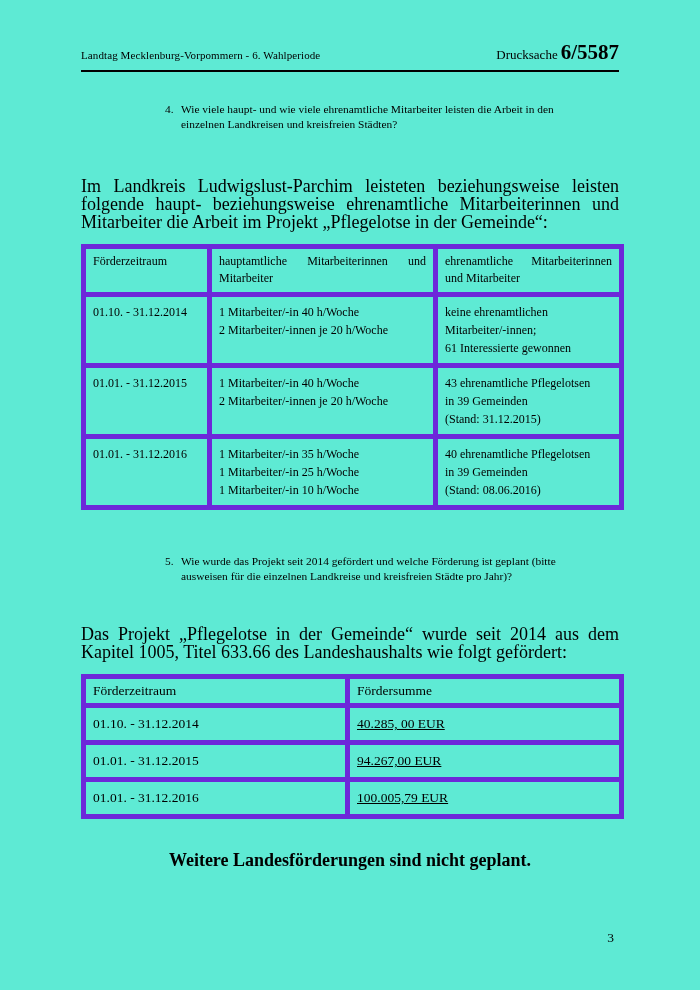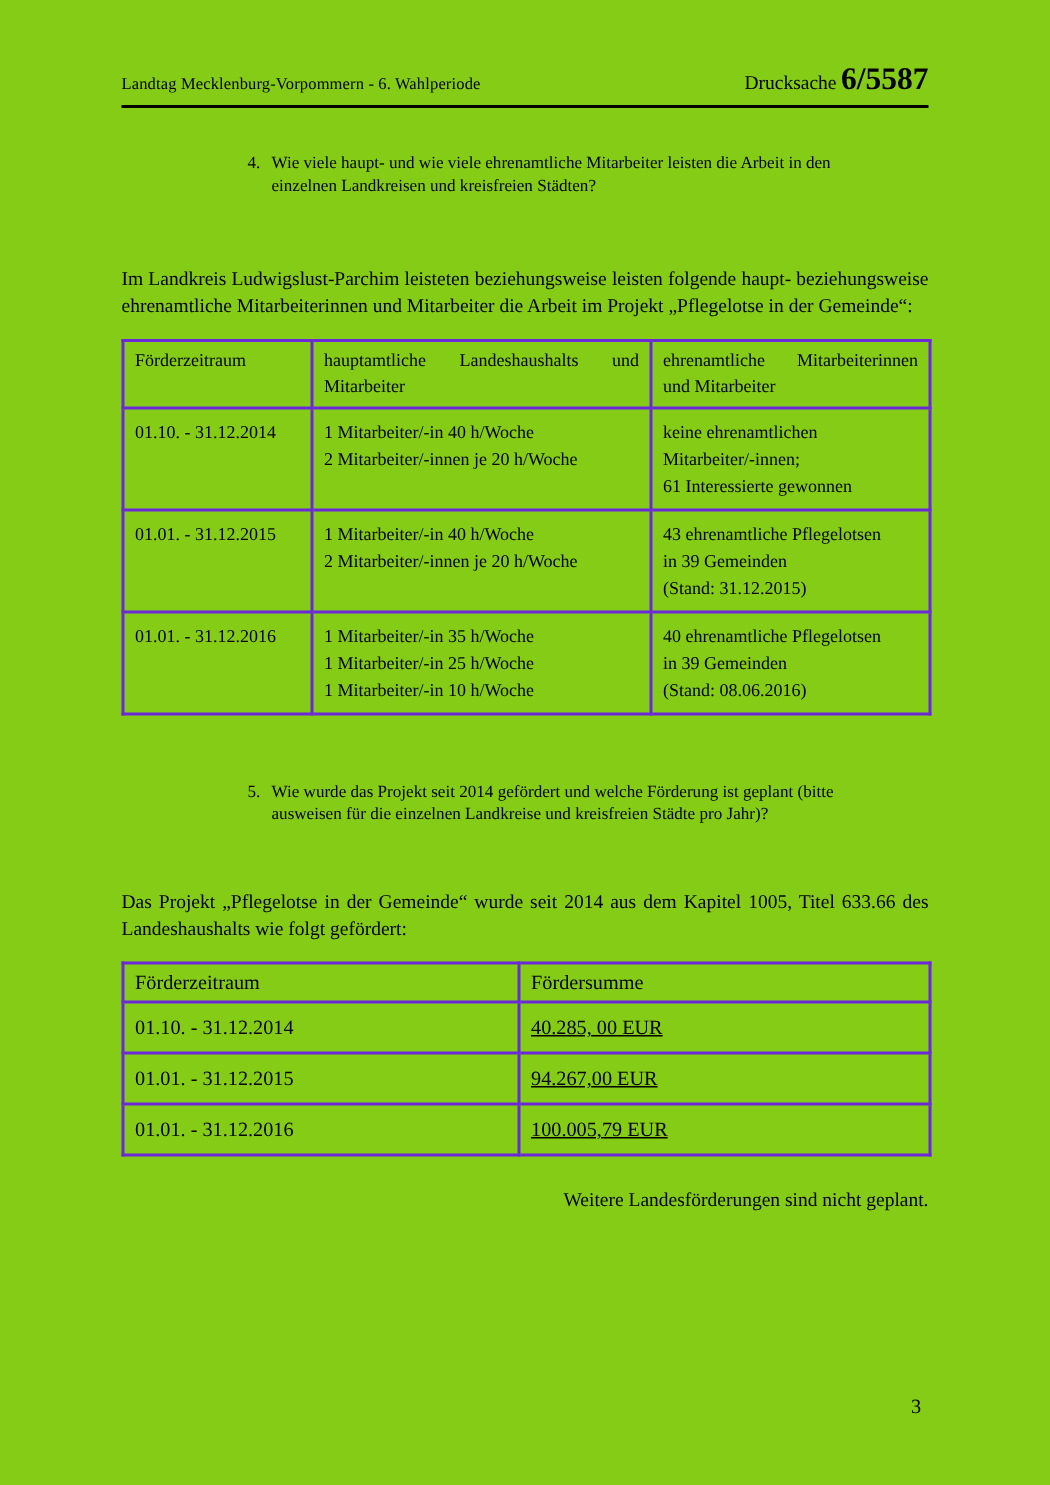--- a/index.html
+++ b/index.html
@@ -5,21 +5,21 @@
   * { margin: 0; padding: 0; box-sizing: border-box; }
   html, body { background: #ffffff; }
   body {
     font-family: "Liberation Serif", "DejaVu Serif", serif;
     color: #000;
   }
   .page {
     position: relative;
     width: 700px;
     height: 990px;
-    background: #84cc16;
+    background: #5eead4;
     padding: 40px 81px 0 81px;
     overflow: hidden;
   }
   
   .doc-header {
     display: flex;
     justify-content: space-between;
     align-items: baseline;
   }
   .doc-header .left { font-size: 11px; letter-spacing: 0.1px; }
@@ -37,35 +37,35 @@
     width: 392px;
     font-size: 11.4px;
     line-height: 14.5px;
   }
   .question .qnum { width: 16px; flex: 0 0 16px; }
   .question .qtext { flex: 1; }
   .q4 { margin-top: 30px; }
   .q5 { margin-top: 44px; }
   
   .para {
-    font-size: 13px;
+    font-size: 18px;
     line-height: 18px;
     text-align: justify;
   }
   .p1 { margin-top: 46px; }
   .p2 { margin-top: 42px; }
-  .closing { margin-top: 20px; text-align: right; }
+  .closing { margin-top: 32px; text-align: center; font-weight: bold; }
   
   table {
     border-collapse: collapse;
     width: 538px;
     table-layout: fixed;
   }
   th, td {
-    border: 2px solid #6d28d9;
+    border: 5px solid #6d28d9;
     vertical-align: top;
     text-align: left;
     font-weight: normal;
   }
   
   .t1 { margin-top: 13px; font-size: 12px; }
   .t1 th {
     padding: 4px 7px 6px 7px;
     line-height: 16.5px;
   }
@@ -114,21 +114,21 @@
 
   <table class="t1">
     <colgroup>
       <col style="width:126px">
         <col style="width:226px">
         <col style="width:186px">
     </colgroup>
     <tbody>
       <tr class="hdr">
         <th>Förderzeitraum</th>
-        <th class="just">hauptamtliche Landeshaushalts und Mitarbeiter</th>
+        <th class="just">hauptamtliche Mitarbeiterinnen und Mitarbeiter</th>
         <th class="just">ehrenamtliche Mitarbeiterinnen und Mitarbeiter</th>
       </tr>
       <tr class="r1">
         <td>01.10. - 31.12.2014</td>
         <td class="pre">1 Mitarbeiter/-in 40 h/Woche
 2 Mitarbeiter/-innen je 20 h/Woche</td>
         <td class="pre">keine ehrenamtlichen
 Mitarbeiter/-innen;
 61 Interessierte gewonnen</td>
       </tr>

